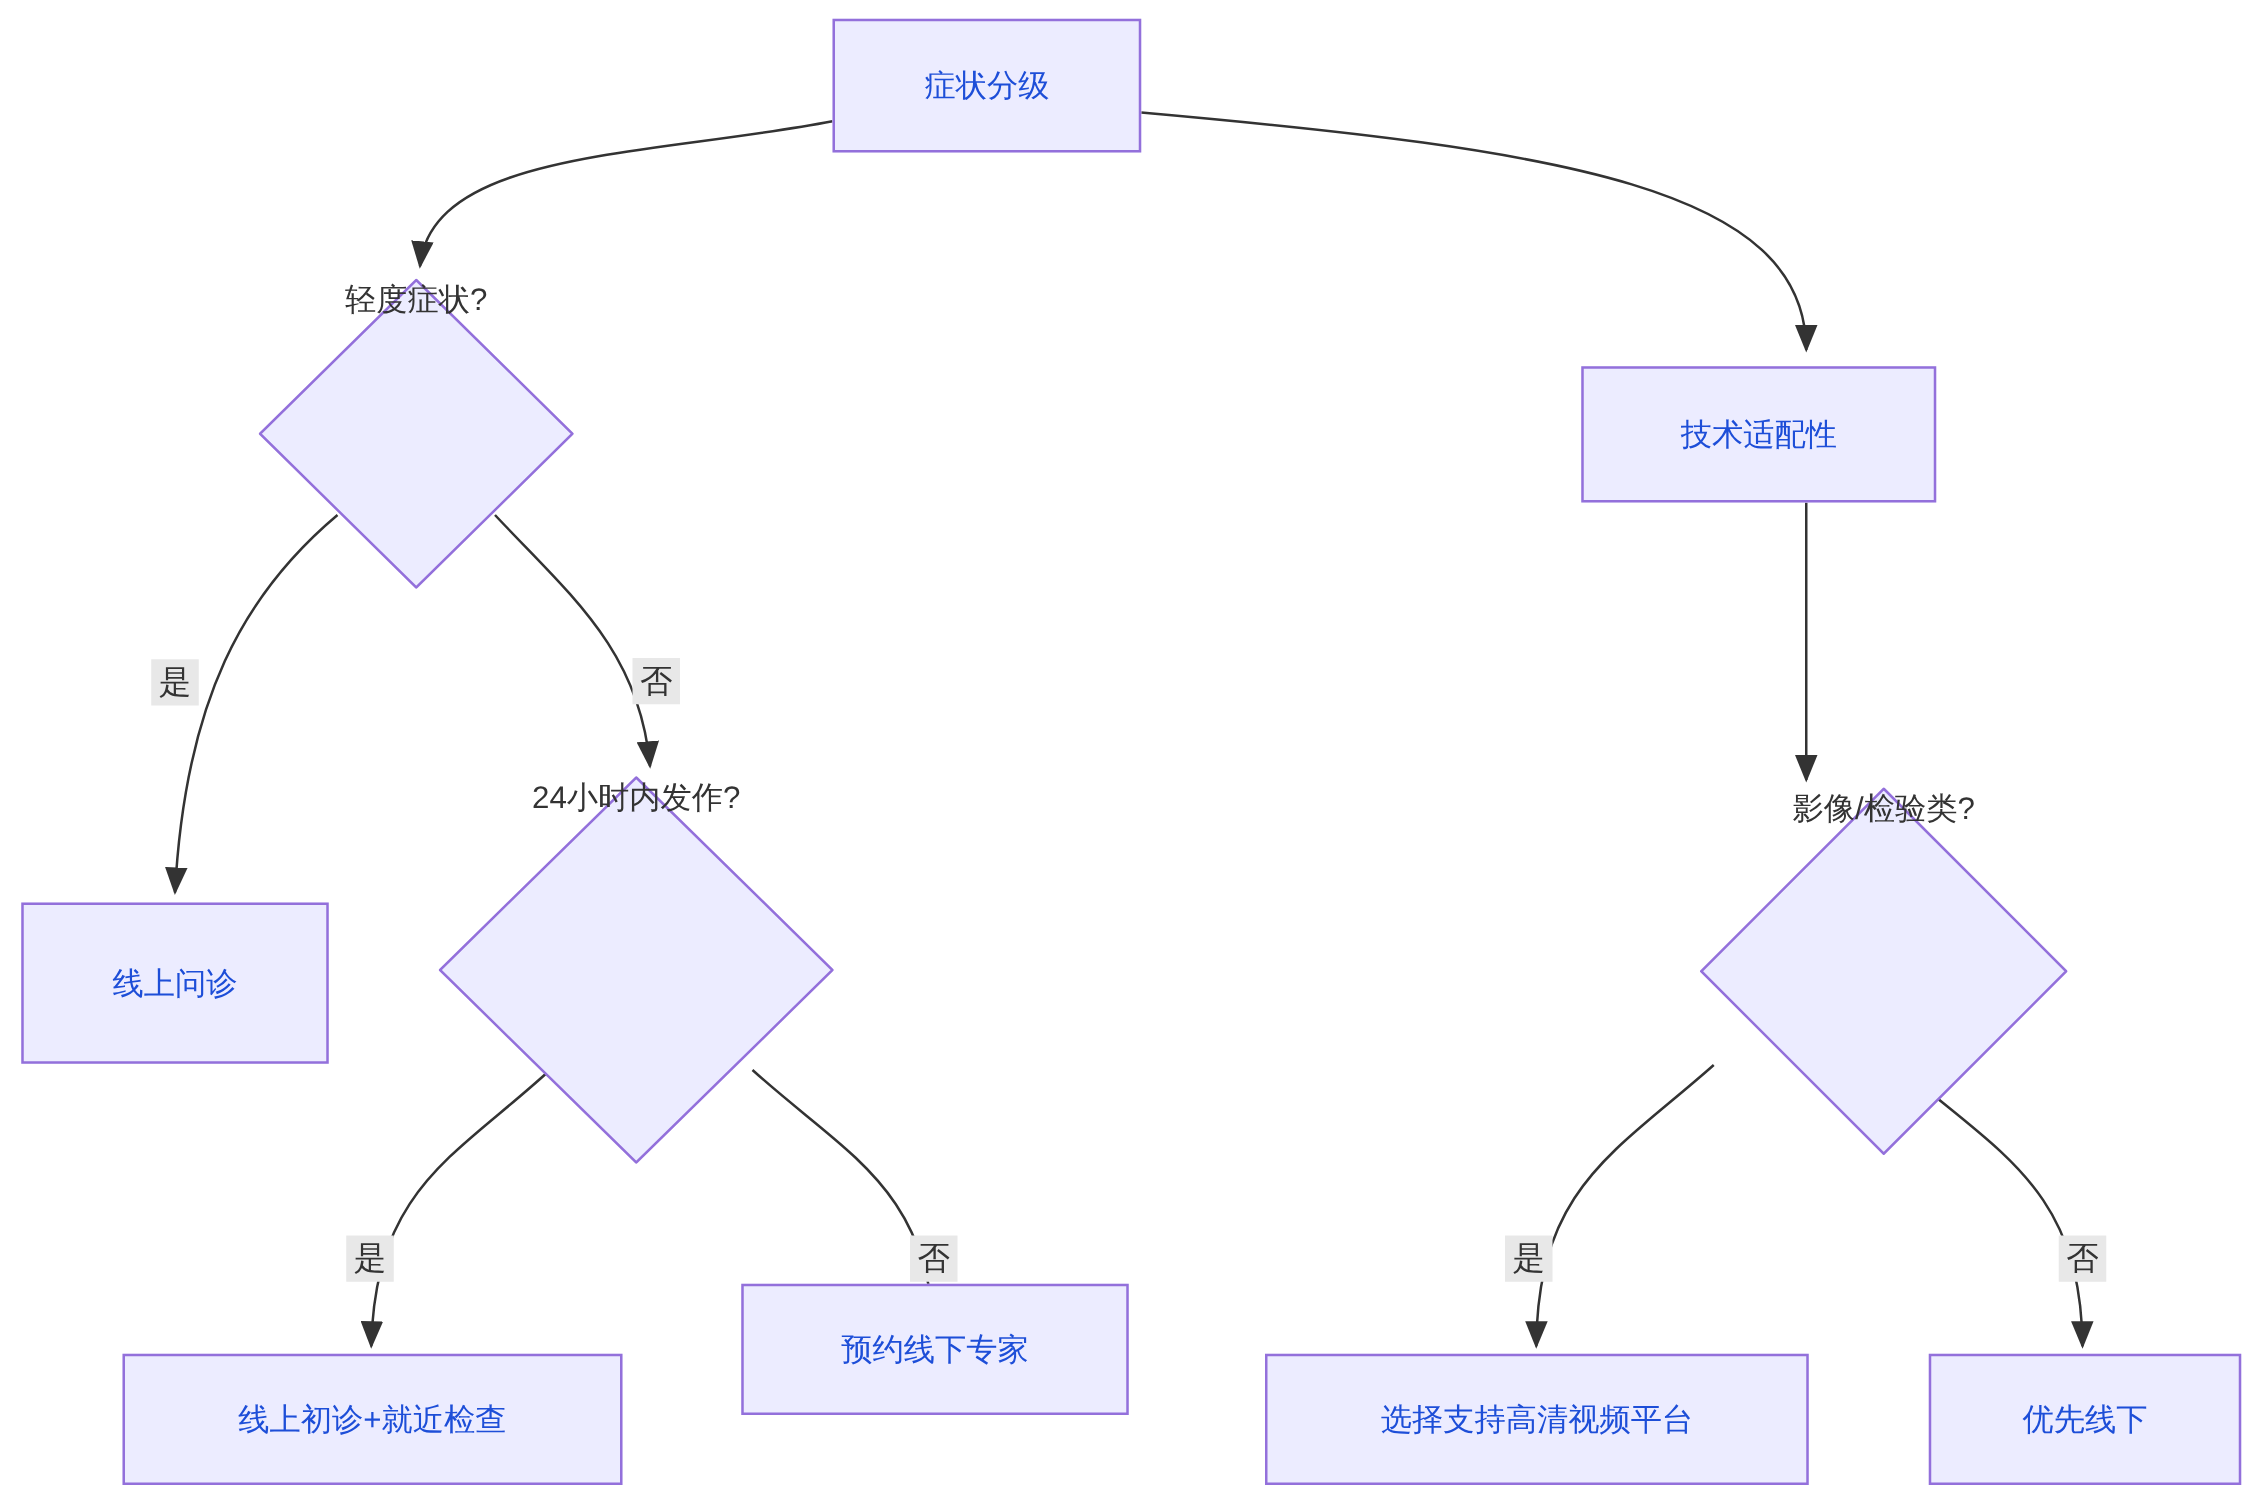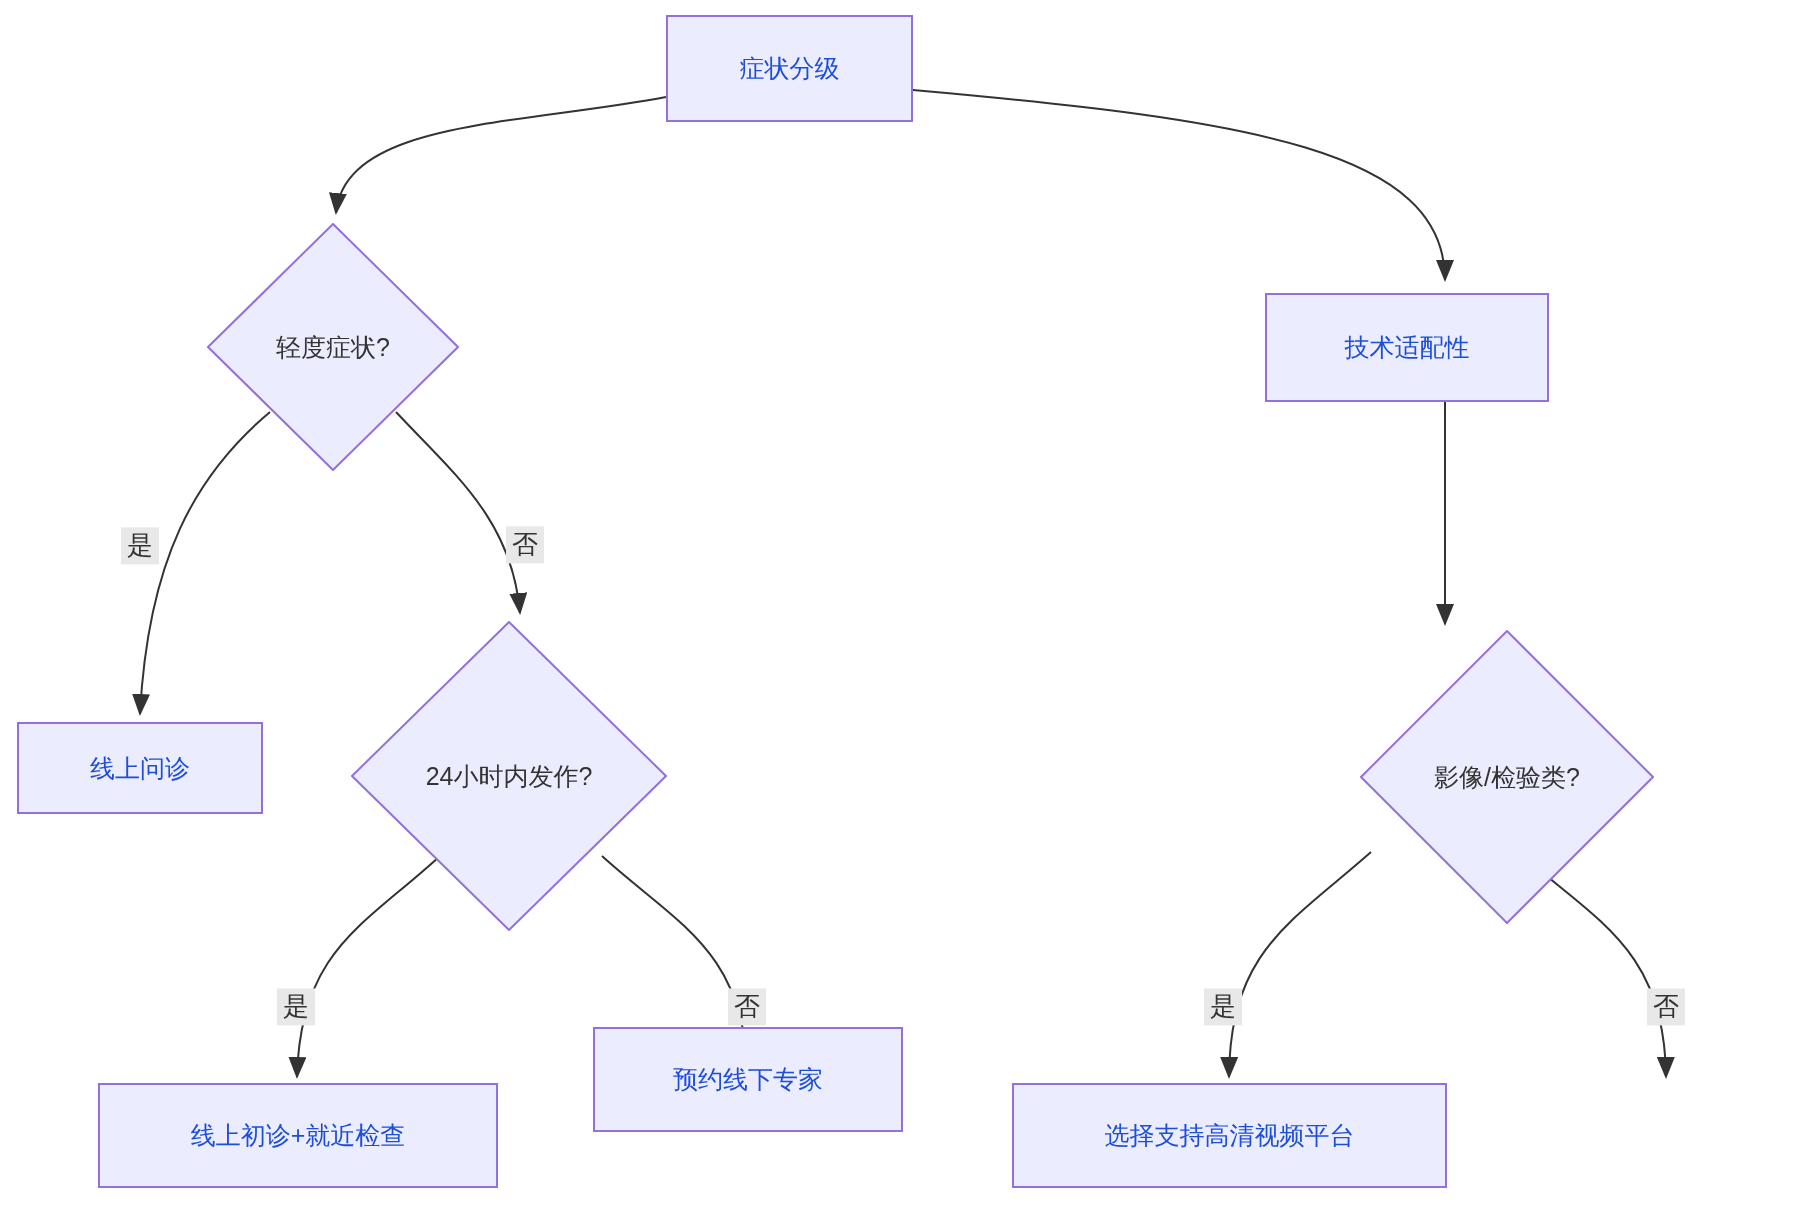--- a/index.html
+++ b/index.html
@@ -32,21 +32,21 @@
     display: flex;
     align-items: center;
     justify-content: center;
     font-size: 25px;
     color: #1d4ed8;
     text-align: center;
   }
   .diamond {
     position: absolute;
     display: flex;
-    align-items: center;
+    align-items: flex-start;
     justify-content: center;
   }
   .diamond svg {
     position: absolute;
     left: 0; top: 0;
     width: 100%; height: 100%;
   }
   .diamond polygon {
     stroke: #9370DB;
     stroke-width: 2px;
@@ -91,36 +91,39 @@
   </svg>
 
   <div class="node-rect" style="left:666px; top:15px; width:247px; height:107px;">
     <span class="node-label">症状分级</span>
   </div>
 
   <div class="node-rect" style="left:1265px; top:293px; width:284px; height:109px;">
     <span class="node-label">技术适配性</span>
   </div>
 
-  <div class="node-rect" style="left:17px; top:722px; width:246px; height:92px;">
+  <div class="node-rect" style="left:17px; top:722px; width:246px; height:129px;">
     <span class="node-label">线上问诊</span>
   </div>
 
   <div class="node-rect" style="left:98px; top:1083px; width:400px; height:105px;">
     <span class="node-label">线上初诊+就近检查</span>
   </div>
 
   <div class="node-rect" style="left:593px; top:1027px; width:310px; height:105px;">
     <span class="node-label">预约线下专家</span>
   </div>
 
   <div class="node-rect" style="left:1012px; top:1083px; width:435px; height:105px;">
     <span class="node-label">选择支持高清视频平台</span>
   </div>
 
+  <div class="node-rect" style="left:1543px; top:1083px; width:250px; height:105px;">
+    <span class="node-label">优先线下</span>
+  </div>
 
   <div class="diamond" style="left:207px; top:223px; width:252px; height:248px;">
     <svg viewBox="0 0 252 248" preserveAspectRatio="none">
       <polygon points="126,1 251,124 126,247 1,124" fill="#ECECFF"></polygon>
     </svg>
     <span class="node-label">轻度症状?</span>
   </div>
 
   <div class="diamond" style="left:351px; top:621px; width:316px; height:310px;">
     <svg viewBox="0 0 316 310" preserveAspectRatio="none">

